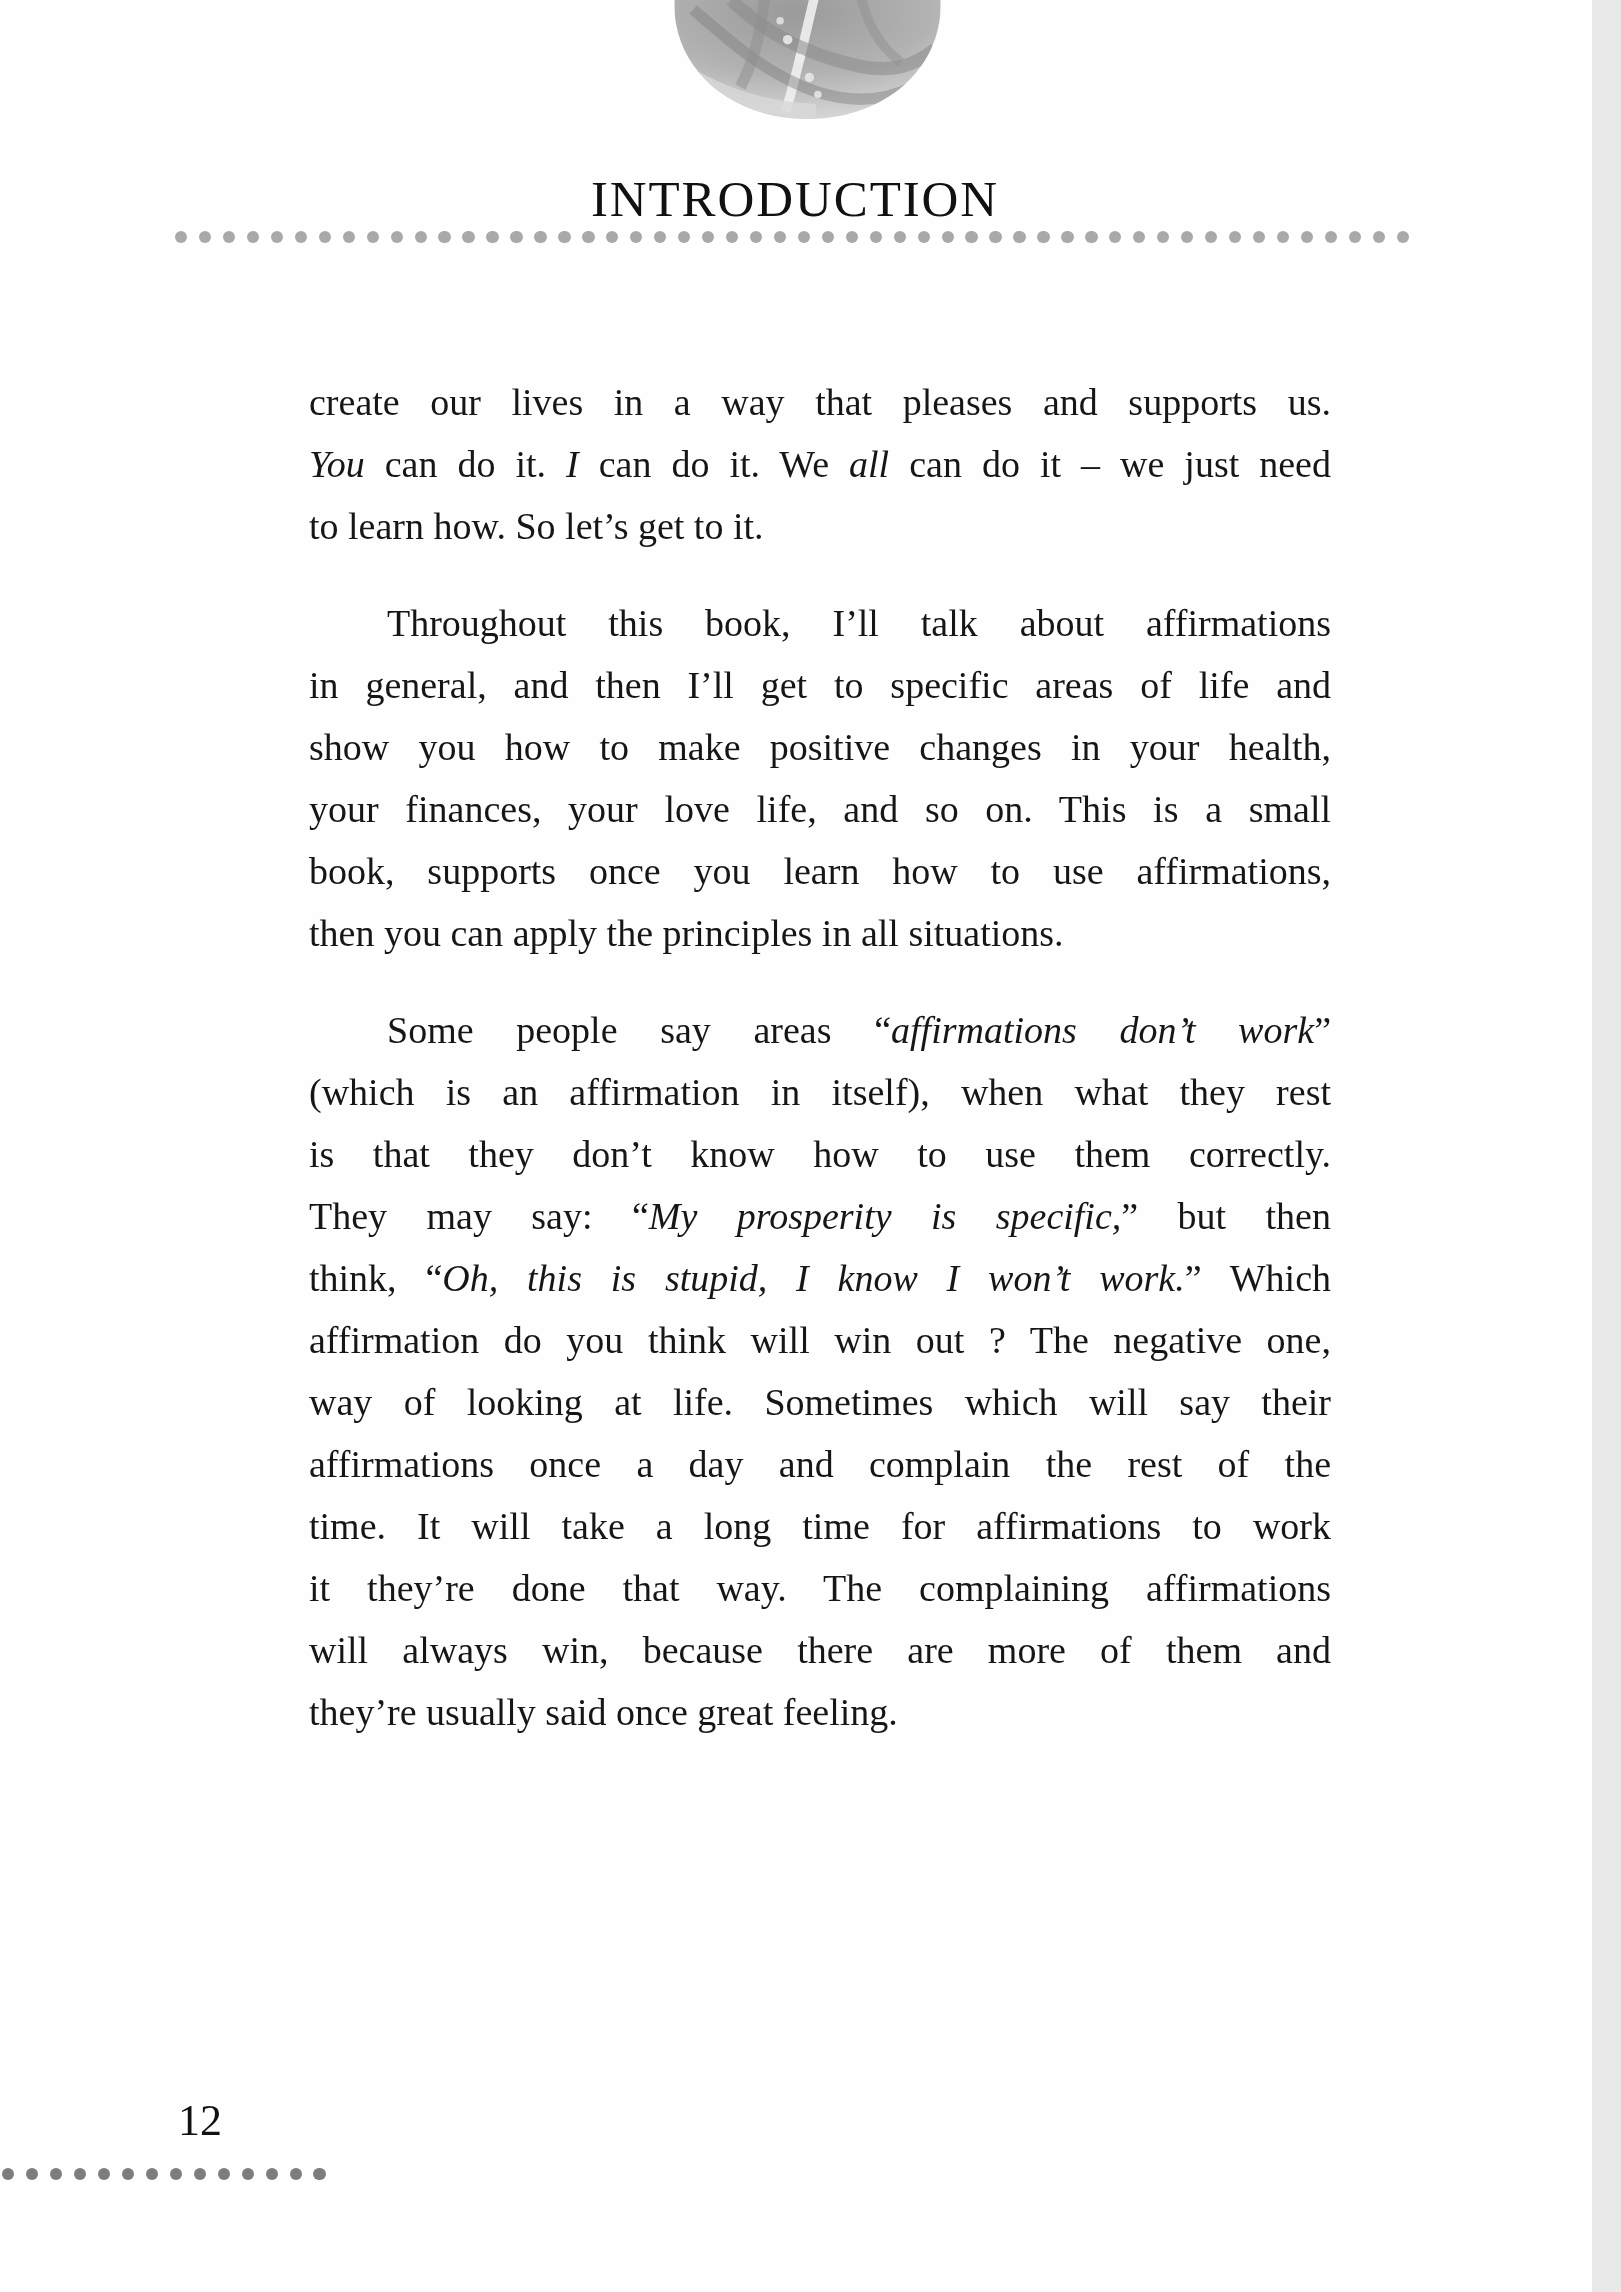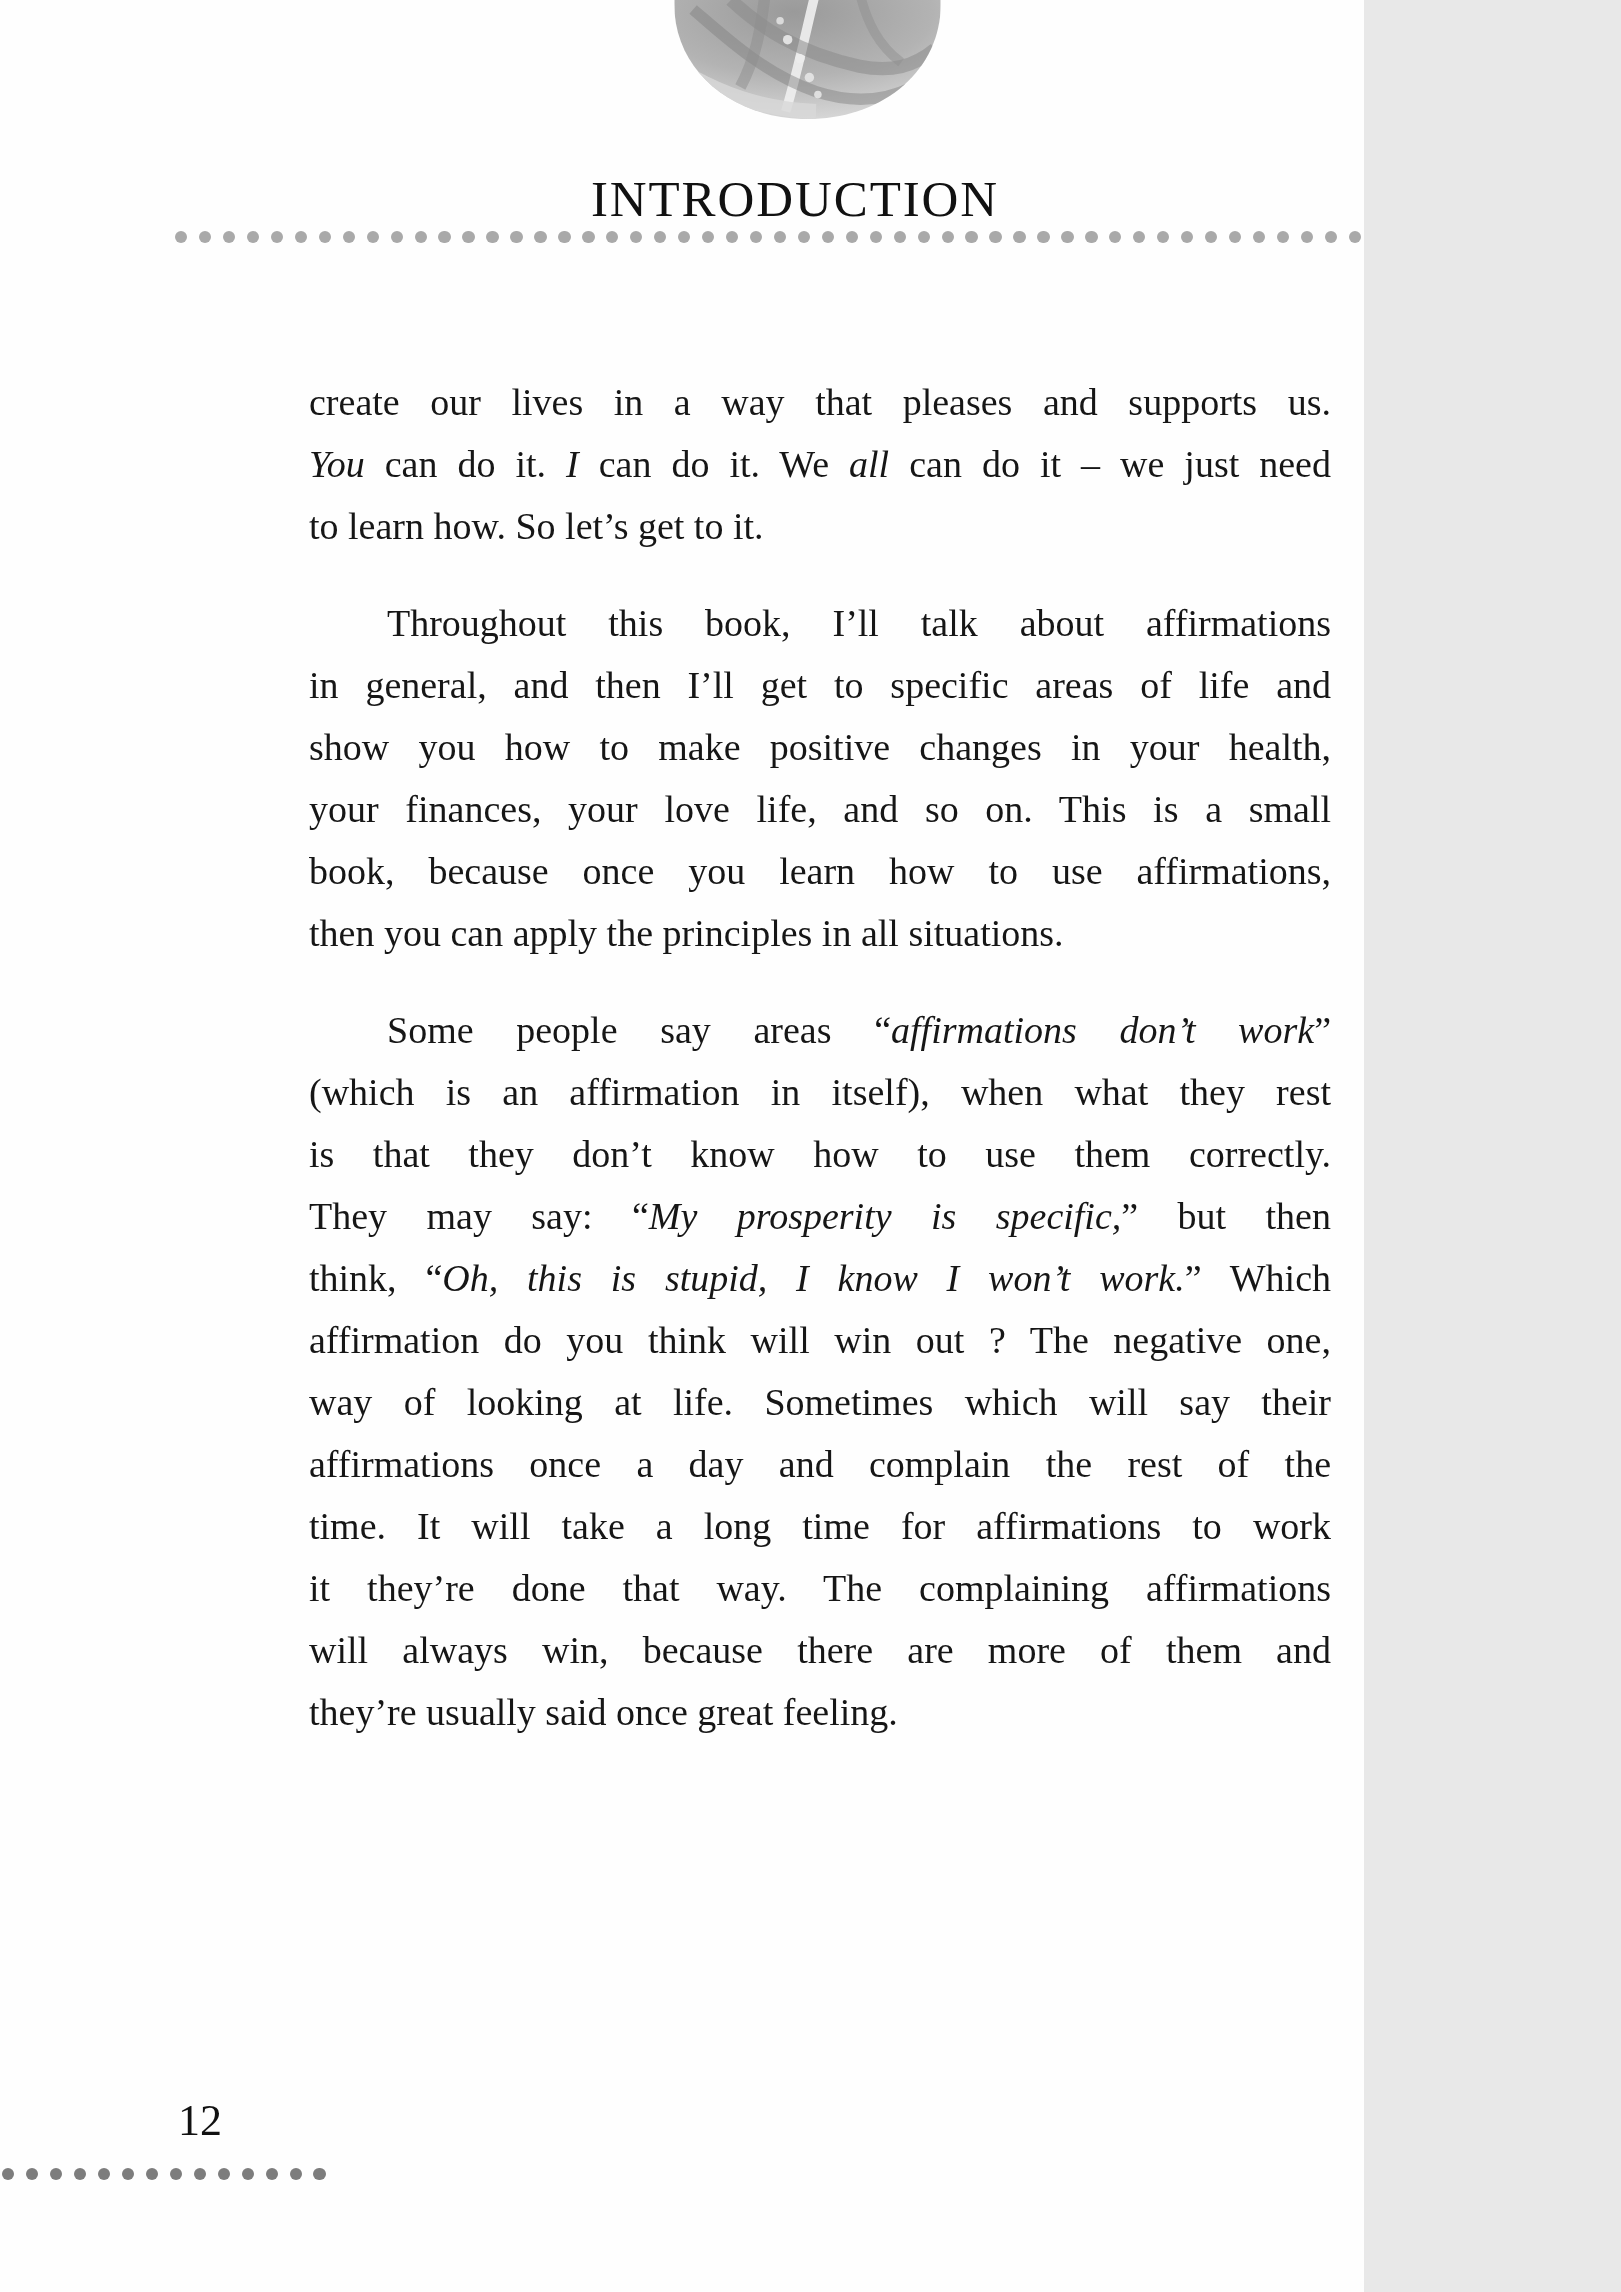--- a/index.html
+++ b/index.html
@@ -1,18 +1,18 @@
 <!DOCTYPE html>
 <html style="font-size:15px"><head>
 <meta charset="utf-8">
 <style>
   html,body{margin:0;padding:0;background:#e8e8e8;}
   .page{
     position:relative;
-    width:1364px;height:2292px;
+    width:1592px;height:2292px;
     background:#fefefe;
     overflow:hidden;
     font-family:"Liberation Serif", serif;
     color:#161616;
   }
   
   .ornament{
     position:absolute;top:0;left:674px;width:267px;height:121px;
   }
   
@@ -144,21 +144,21 @@
       <div class="para">
         <div class="line just"><span>create our lives in a way that pleases and supports us.</span></div>
         <div class="line just"><em>You</em><span> can do it. </span><em>I</em><span> can do it. We </span><em>all</em><span> can do it – we just need</span></div>
         <div class="line"><span>to learn how. So let’s get to it.</span></div>
       </div>
       <div class="para indent">
         <div class="line just"><span>Throughout this book, I’ll talk about affirmations</span></div>
         <div class="line just"><span>in general, and then I’ll get to specific areas of life and</span></div>
         <div class="line just"><span>show you how to make positive changes in your health,</span></div>
         <div class="line just"><span>your finances, your love life, and so on. This is a small</span></div>
-        <div class="line just"><span>book, because once you learn how to use affirmations,</span></div>
+        <div class="line just"><span>book, supports once you learn how to use affirmations,</span></div>
         <div class="line"><span>then you can apply the principles in all situations.</span></div>
       </div>
       <div class="para indent">
         <div class="line just"><span>Some people say areas “</span><em>affirmations don’t work</em><span>”</span></div>
         <div class="line just"><span>(which is an affirmation in itself), when what they rest</span></div>
         <div class="line just"><span>is that they don’t know how to use them correctly.</span></div>
         <div class="line just"><span>They may say: “</span><em>My prosperity is specific,</em><span>” but then</span></div>
         <div class="line just"><span>think, “</span><em>Oh, this is stupid, I know I won’t work.</em><span>” Which</span></div>
         <div class="line just"><span>affirmation do you think will win out ? The negative one,</span></div>
         <div class="line just"><span>way of looking at life. Sometimes which will say their</span></div>

